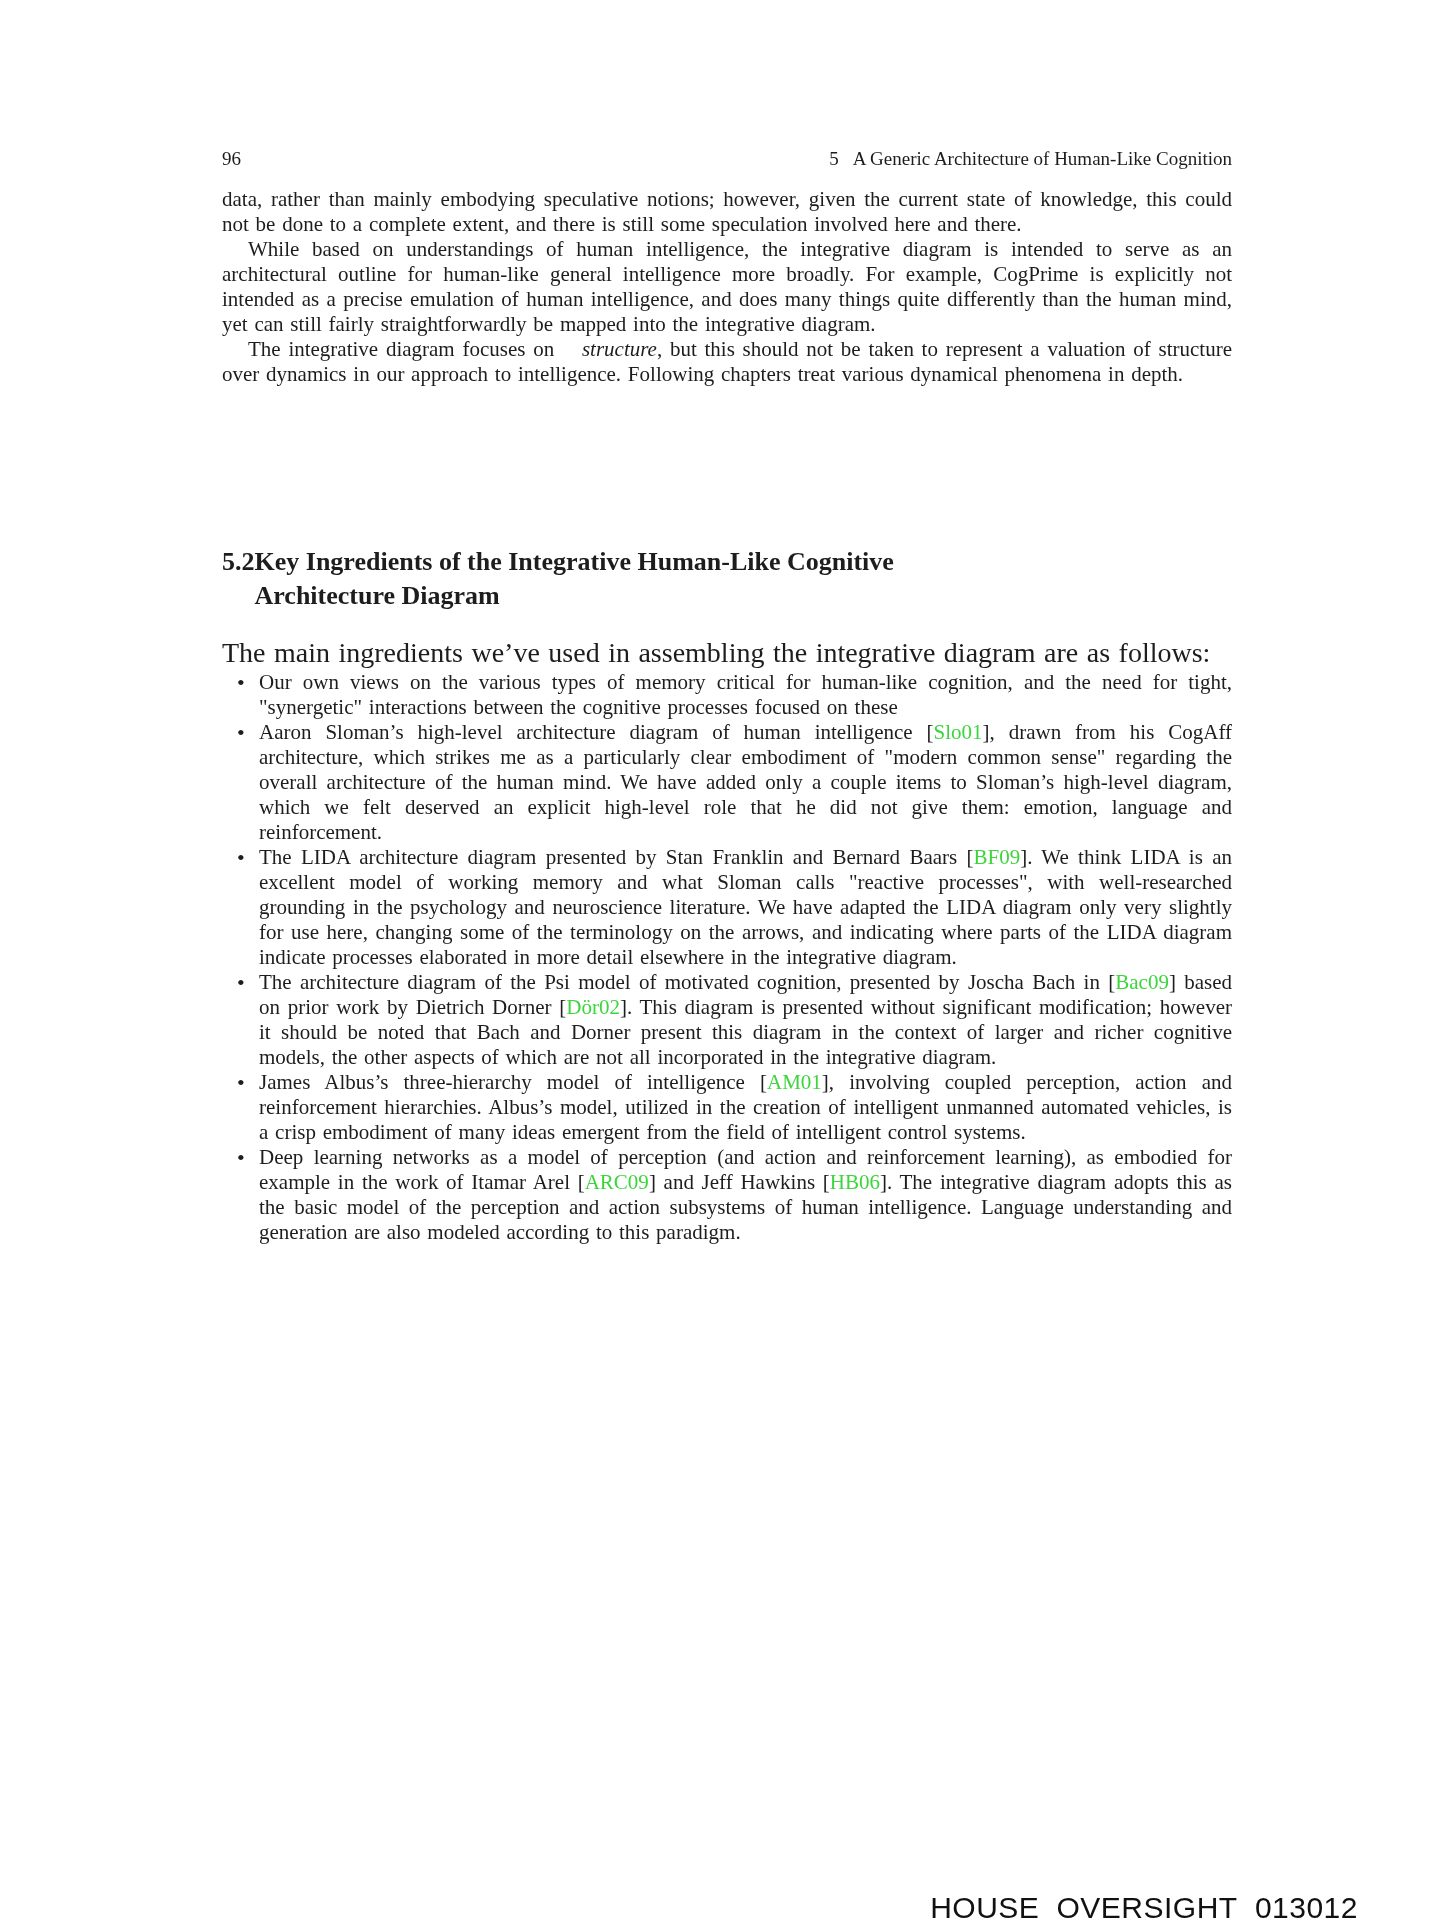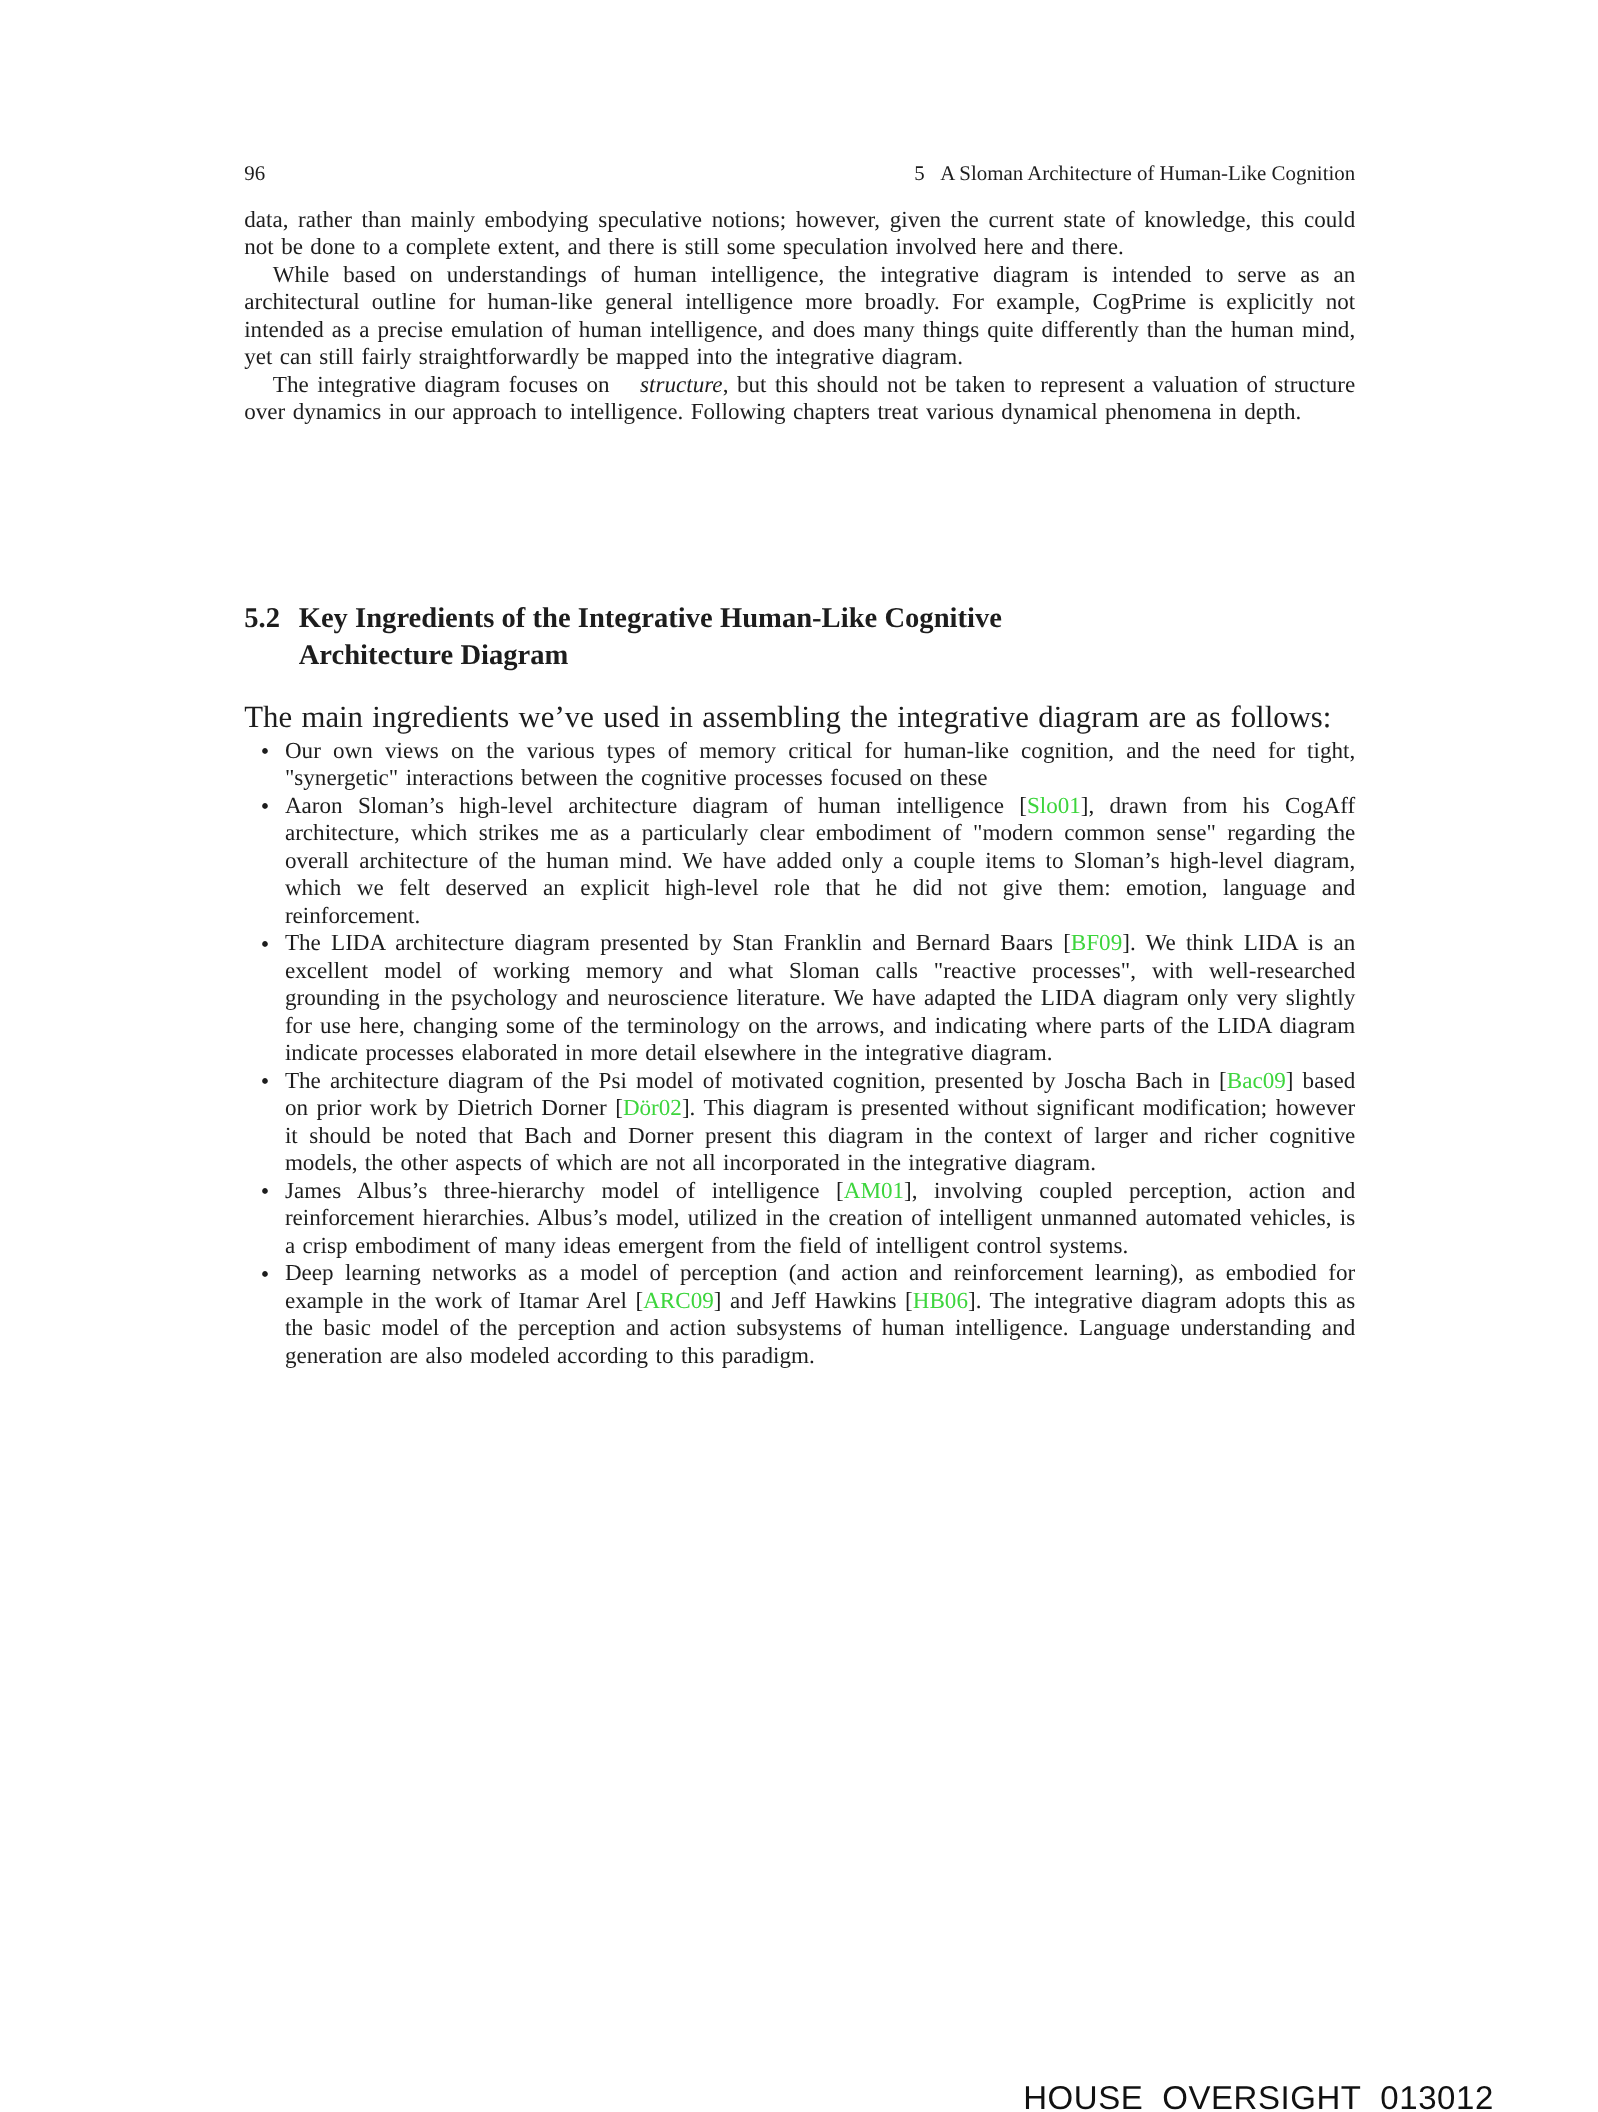--- a/index.html
+++ b/index.html
@@ -36,21 +36,20 @@
     line-height: 25px;
     text-align: justify;
     word-spacing: 1.5px;
   }
   .body-par.indent { text-indent: 26px; }
   .it { font-style: italic; margin-left: 20px; }
   .cite { color: var(--cite, #3cd53c); }
   .section-heading {
     display: flex;
     align-items: flex-start;
-    gap: 17px;
     margin: 158px 0 0 0;
     font-size: 26px;
     line-height: 34px;
     font-weight: bold;
   }
   .intro-par {
     margin: 27px 0 0 0;
     font-size: 28px;
     line-height: 25px;
     text-align: justify;
@@ -88,21 +87,21 @@
   }
 </style>
 </head>
 <body>
 
 <div class="page">
   <div class="content">
 
     <div class="page-header">
       <span>96</span>
-      <span class="running-title"><span class="chap-num">5</span><span>A Sloman Architecture of Human-Like Cognition</span></span>
+      <span class="running-title"><span class="chap-num">5</span><span>A Generic Architecture of Human-Like Cognition</span></span>
     </div>
 
     <p class="body-par"><span>data, rather than mainly embodying speculative notions; however, given the current state of knowledge, this could not be done to a complete extent, and there is still some speculation involved here and there.</span></p>
     <p class="body-par indent"><span>While based on understandings of human intelligence, the integrative diagram is intended to serve as an architectural outline for human-like general intelligence more broadly. For example, CogPrime is explicitly not intended as a precise emulation of human intelligence, and does many things quite differently than the human mind, yet can still fairly straightforwardly be mapped into the integrative diagram.</span></p>
     <p class="body-par indent"><span>The integrative diagram focuses on </span><span class="it">structure</span><span>, but this should not be taken to represent a valuation of structure over dynamics in our approach to intelligence. Following chapters treat various dynamical phenomena in depth.</span></p>
 
     <h2 class="section-heading">
       <span class="sec-num">5.2</span>
       <span class="sec-title">
         <span>Key Ingredients of the Integrative Human-Like Cognitive</span><br>

